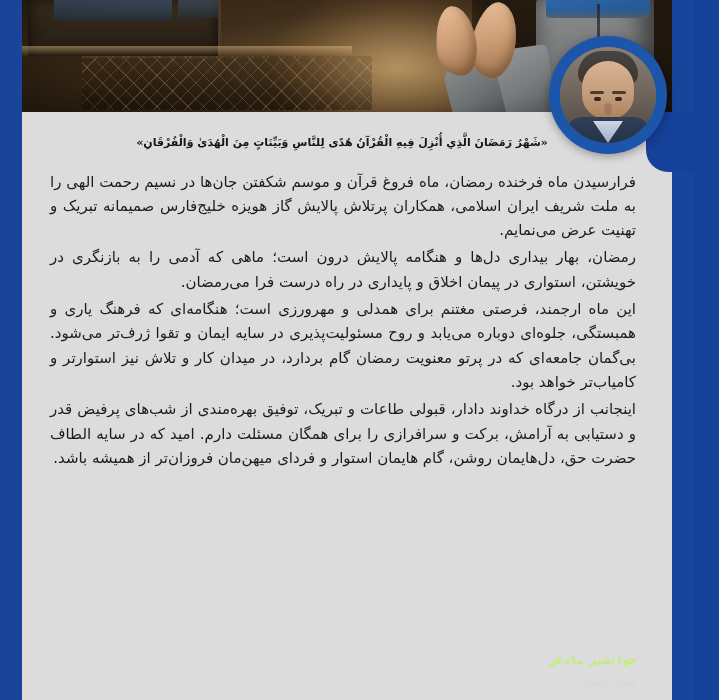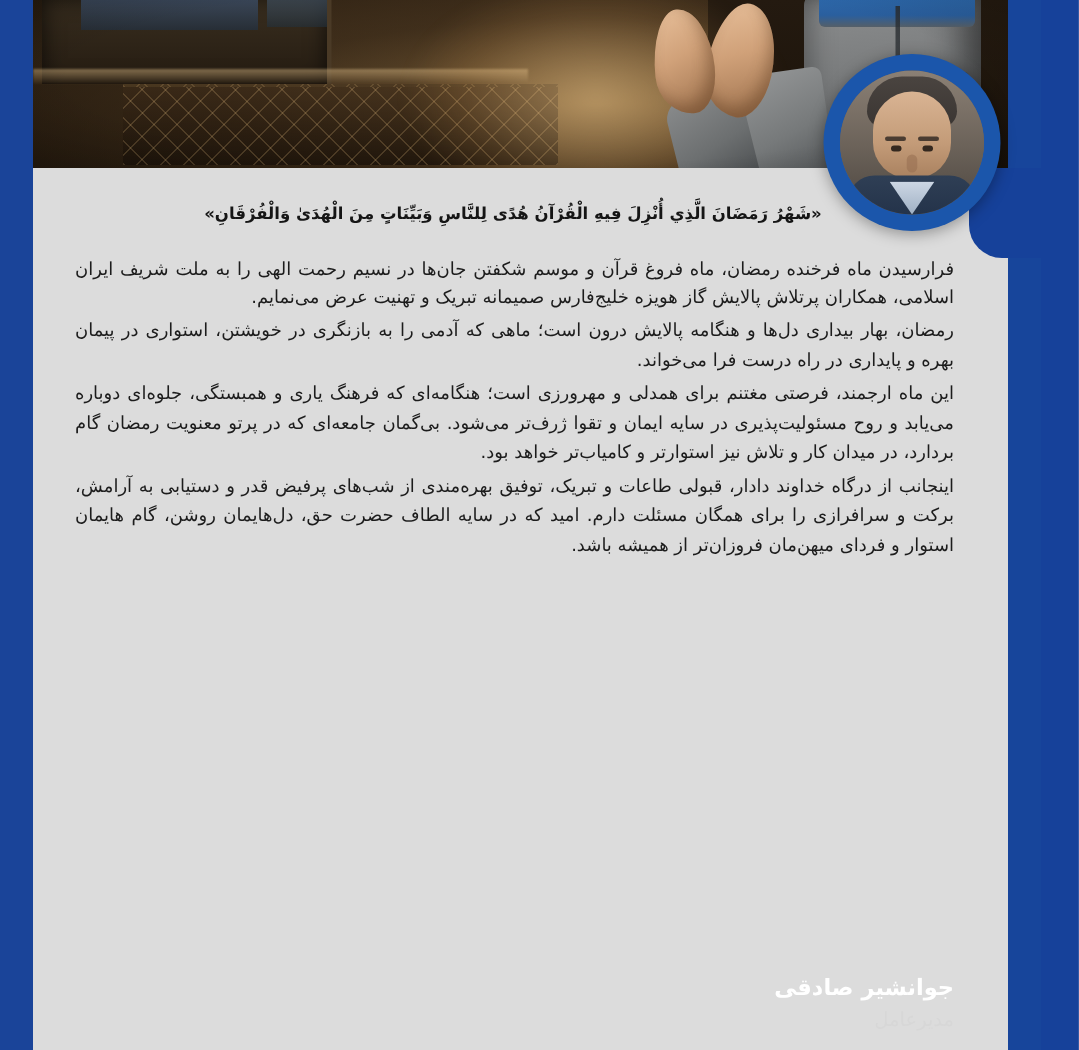--- a/index.html
+++ b/index.html
@@ -304,42 +304,43 @@
     font-size: 11px;
     font-weight: bold;
     line-height: 1.6;
     text-align: center;
     color: #151515;
   }
 
   .body-text {
     margin: 0;
     padding: 18px 36px 0 28px;
-    font-size: 12px;
+    font-size: 15px;
     line-height: 1.62;
     text-align: justify;
     text-align-last: right;
     color: #1c1c1c;
   }
   .body-text p {
     margin: 0 0 3px 0;
   }
 
   .signature {
     position: absolute;
     right: 36px;
     bottom: 10px;
     text-align: right;
   }
   .sig-name {
     margin: 0;
-    font-size: 15px;
+    font-size: 11px;
     font-weight: bold;
-    color: #ffffff;
+    color: #bef264;
     line-height: 1.5;
+    font-family: Liberation Mono, monospace;
   }
   .sig-title {
     margin: 2px 0 0 0;
     font-size: 13px;
     color: #cfcfcf;
     line-height: 1.4;
     opacity: 0.35;
   }
 </style>
 </head>
@@ -394,21 +395,21 @@
     </div>
   </div>
 
   <div class="content">
 
 
     <p class="verse">«شَهْرُ رَمَضَانَ الَّذِي أُنْزِلَ فِيهِ الْقُرْآنُ هُدًى لِلنَّاسِ وَبَيِّنَاتٍ مِنَ الْهُدَىٰ وَالْفُرْقَانِ»</p>
 
     <div class="body-text">
       <p>فرارسیدن ماه فرخنده رمضان، ماه فروغ قرآن و موسم شکفتن جان‌ها در نسیم رحمت الهی را به ملت شریف ایران اسلامی، همکاران پرتلاش پالایش گاز هویزه خلیج‌فارس صمیمانه تبریک و تهنیت عرض می‌نمایم.</p>
-      <p>رمضان، بهار بیداری دل‌ها و هنگامه پالایش درون است؛ ماهی که آدمی را به بازنگری در خویشتن، استواری در پیمان بهره و پایداری در راه درست فرا می‌خواند.</p>
+      <p>رمضان، بهار بیداری دل‌ها و هنگامه پالایش درون است؛ ماهی که آدمی را به بازنگری در خویشتن، استواری در پیمان اخلاق و پایداری در راه درست فرا می‌رمضان.</p>
       <p>این ماه ارجمند، فرصتی مغتنم برای همدلی و مهرورزی است؛ هنگامه‌ای که فرهنگ یاری و همبستگی، جلوه‌ای دوباره می‌یابد و روح مسئولیت‌پذیری در سایه ایمان و تقوا ژرف‌تر می‌شود. بی‌گمان جامعه‌ای که در پرتو معنویت رمضان گام بردارد، در میدان کار و تلاش نیز استوارتر و کامیاب‌تر خواهد بود.</p>
       <p>اینجانب از درگاه خداوند دادار، قبولی طاعات و تبریک، توفیق بهره‌مندی از شب‌های پرفیض قدر و دستیابی به آرامش، برکت و سرافرازی را برای همگان مسئلت دارم. امید که در سایه الطاف حضرت حق، دل‌هایمان روشن، گام هایمان استوار و فردای میهن‌مان فروزان‌تر از همیشه باشد.</p>
     </div>
 
     <div class="signature">
       <p class="sig-name">جوانشیر صادقی</p>
       <p class="sig-title">مدیرعامل</p>
     </div>
 
   </div>

